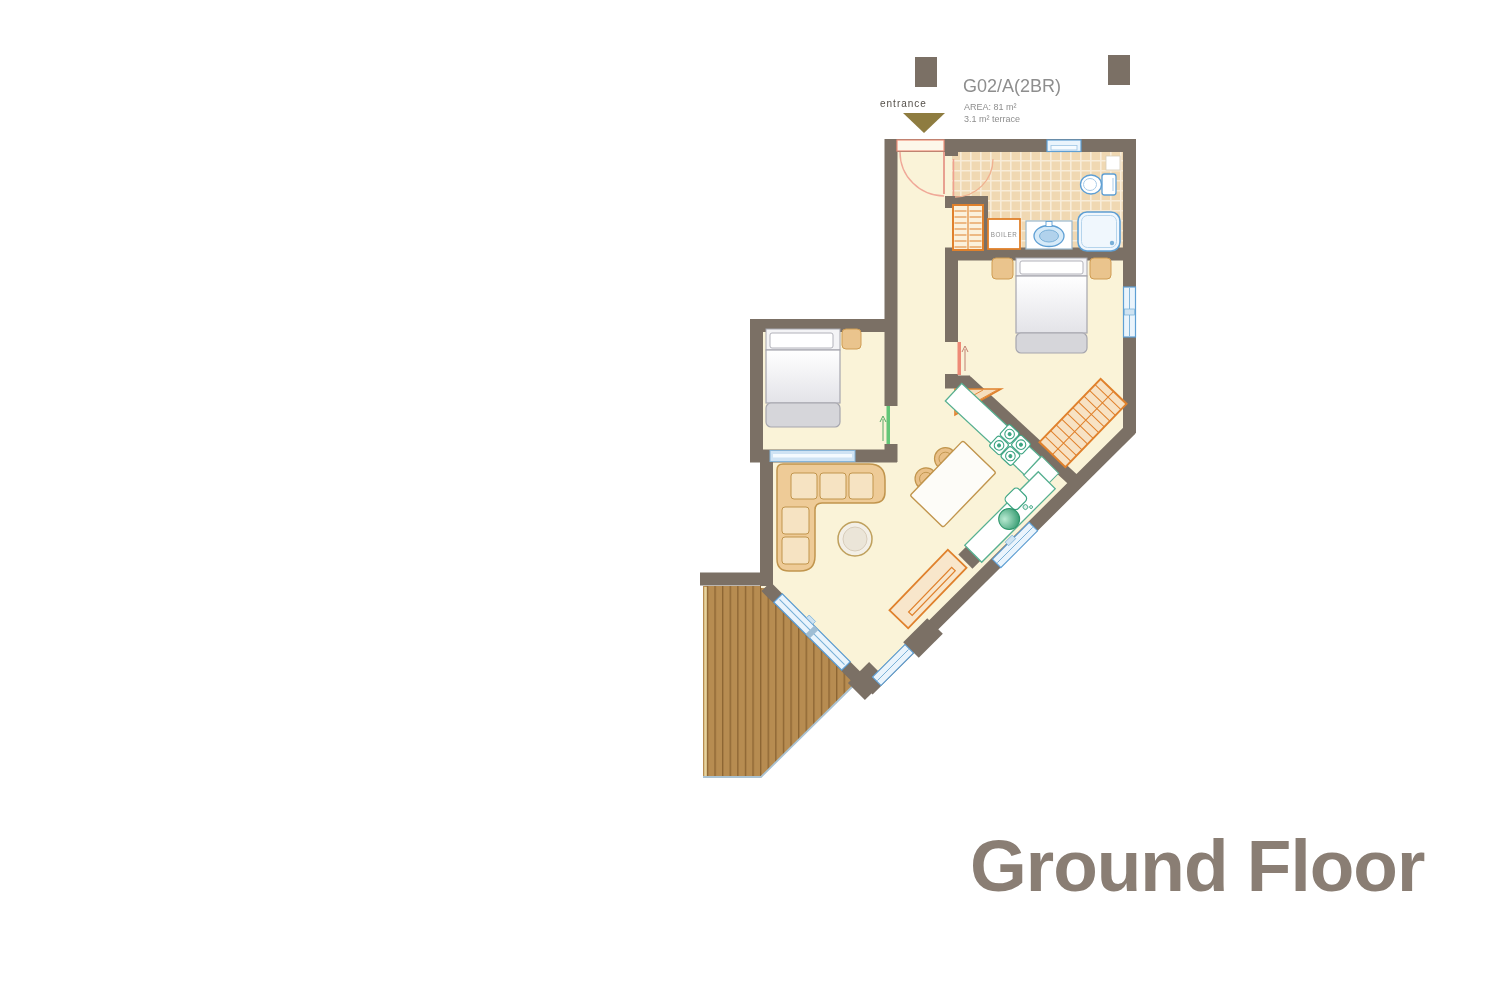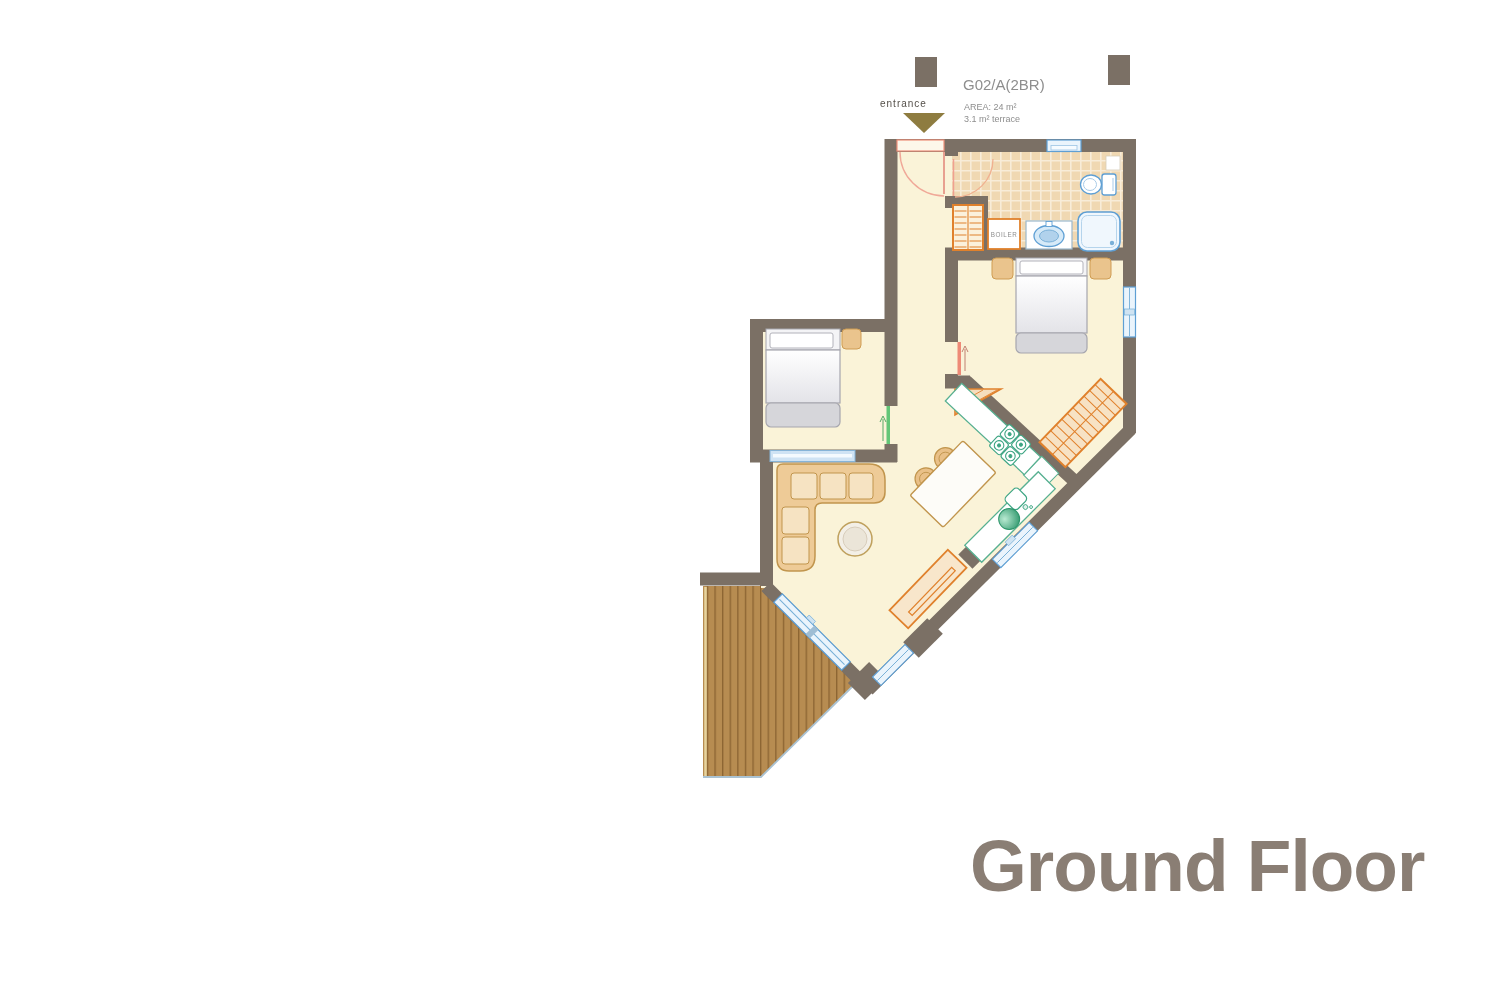--- a/index.html
+++ b/index.html
@@ -2,21 +2,21 @@
 <html style="--c-wall: #7b7065; --c-floor: #faf3d8; --c-tile: #f0d8b2; --c-wood: #b78c51; --c-wood_line: #8a6331; --c-accent_orange: #e0812c; --c-fixture_blue: #5e9fd4; --c-window_fill: #eaf4fc; --c-kitchen_green: #3da583; --c-door_red: #ee8a77; --c-door_green: #63c677; --c-furniture_tan: #eac48d; --c-bed_gray: #d6d6da; --c-label_gray: #8e8e8e; --c-entrance_text: #55504a; --c-arrow_olive: #8e7c40; --c-title_color: #8a7e74;"><head>
 <meta charset="utf-8">
 <style>
   html,body{margin:0;padding:0;background:#ffffff;}
   #canvas{position:relative;width:1500px;height:1000px;background:#fff;overflow:hidden;
           font-family:"Liberation Sans",sans-serif;}
   #plan-svg{position:absolute;left:0;top:0;}
   .lbl{position:absolute;white-space:nowrap;}
   #entrance-lbl{left:880px;top:98px;width:78px;text-align:left;font-size:10px;
                 letter-spacing:1px;color:var(--c-entrance_text);}
-  #unit-id{left:963px;top:76px;font-size:15px;color:var(--c-label_gray);}
+  #unit-id{left:963px;top:76px;font-size:18px;color:var(--c-label_gray);}
   #area-line{left:964px;top:102px;font-size:9px;color:var(--c-label_gray);}
   #terrace-line{left:964px;top:114px;font-size:9px;color:var(--c-label_gray);}
   #title-block{left:970px;top:818px;font-weight:bold;color:var(--c-title_color);
                font-size:73px;line-height:95px;letter-spacing:-1px;}
   
   .wallS{stroke:var(--c-wall);fill:none;}
   .wallF{fill:var(--c-wall);stroke:none;}
   .floorF{fill:var(--c-floor);stroke:none;}
   .tileBase{fill:var(--c-tile);}
   .woodBase{fill:var(--c-wood);}
@@ -288,19 +288,19 @@
       <rect x="-42" y="-13" width="84" height="26" fill="#f8e6cb" class="orS" stroke-width="1.8"></rect>
       <rect x="-30" y="2" width="62" height="5" fill="none" class="orS" stroke-width="1.2"></rect>
     </g>
   </g>
 
   <polygon class="arrowF" points="903,113 945,113 924,133"></polygon>
 </svg>
 
 <div class="lbl" id="entrance-lbl">entrance</div>
 <div class="lbl" id="unit-id">G02/A(2BR)</div>
-<div class="lbl" id="area-line">AREA: 24 m²</div>
+<div class="lbl" id="area-line">AREA: 81 m²</div>
 <div class="lbl" id="terrace-line">3.1 m² terrace</div>
 <div class="lbl" id="title-block">
   <div>Ground Floor</div>
 </div>
 
 </div>
 
 </body></html>

